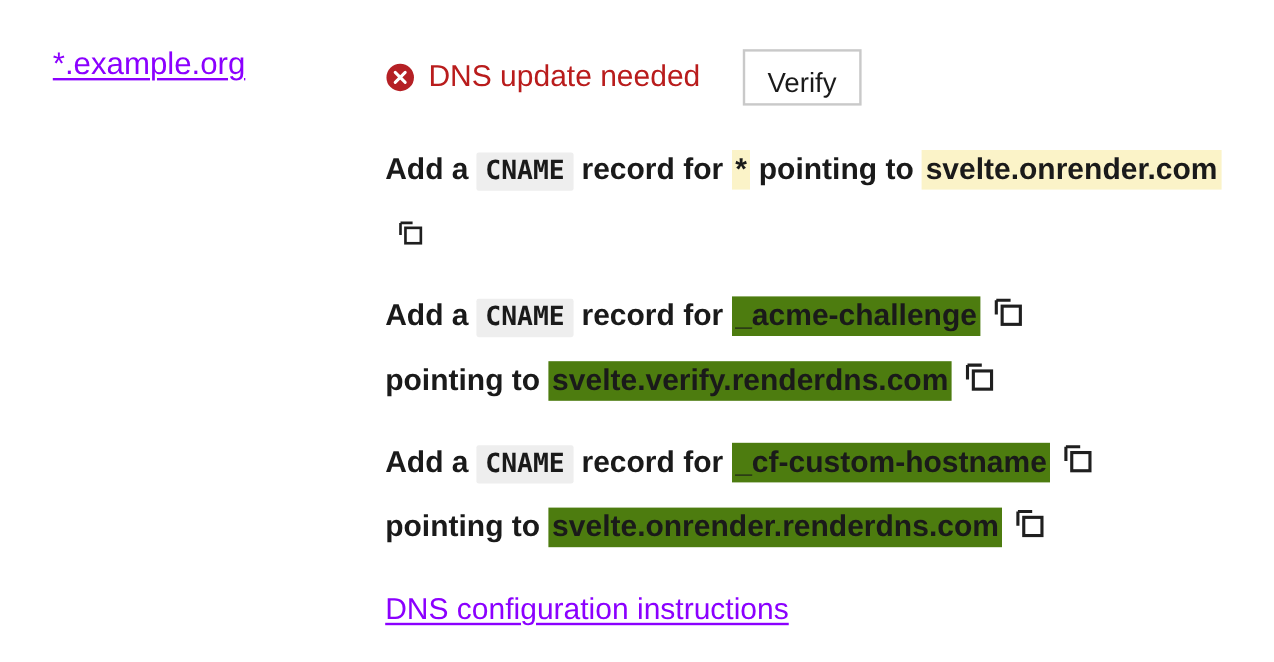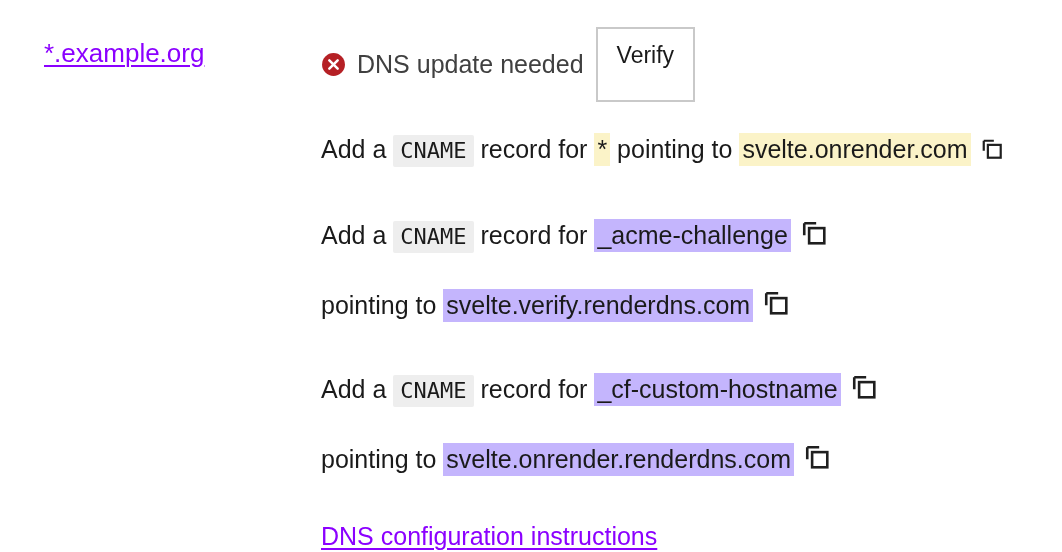--- a/index.html
+++ b/index.html
@@ -62,66 +62,67 @@
   }
   .error-icon {
     width: 25px;
     height: 25px;
     flex: 0 0 auto;
     display: block;
   }
   .status-text {
     font-size: 25px;
     line-height: 28px;
-    color: #404040;
+    color: #b91c1c;
     white-space: nowrap;
   }
   .verify-button {
-    margin-left: 12px;
+    margin-left: 35px;
     border: 2px solid #c9c9c9;
     background: #ffffff;
     color: #1a1a1a;
     font-family: "Liberation Sans", sans-serif;
     font-size: 23px;
     line-height: 26px;
-    padding: 13px 19px 32px 19px;
+    padding: 13px 19px 4px 19px;
     border-radius: 0;
     cursor: pointer;
   }
 
   
   .records {
     margin-top: 15px;
   }
   .record-block {
     font-size: 25px;
-    line-height: 68px;
+    line-height: 52px;
     color: #1a1a1a;
     margin-bottom: 16px;
     max-width: 700px;
+    font-weight: bold;
   }
   .record-block .txt {
     white-space: pre;
   }
 
   .code-chip {
     font-family: "DejaVu Sans Mono", "Liberation Mono", monospace;
     font-size: 22px;
     background: #eeeeee;
     color: #1a1a1a;
     padding: 3px 7px 4px 7px;
     border-radius: 2px;
   }
 
   .val {
     padding: 2px 3px 3px 3px;
     color: #1a1a1a;
   }
   .val-soft { background: #FBF3C8; }
-  .val-bright { background: #c4b5fd; }
+  .val-bright { background: #4d7c0f; }
 
   .copy-icon {
     display: inline-block;
     vertical-align: -2px;
     margin-left: 10px;
     cursor: pointer;
   }
   .copy-icon.small { width: 22px; height: 22px; }
   .copy-icon.large { width: 26px; height: 26px; }
 

